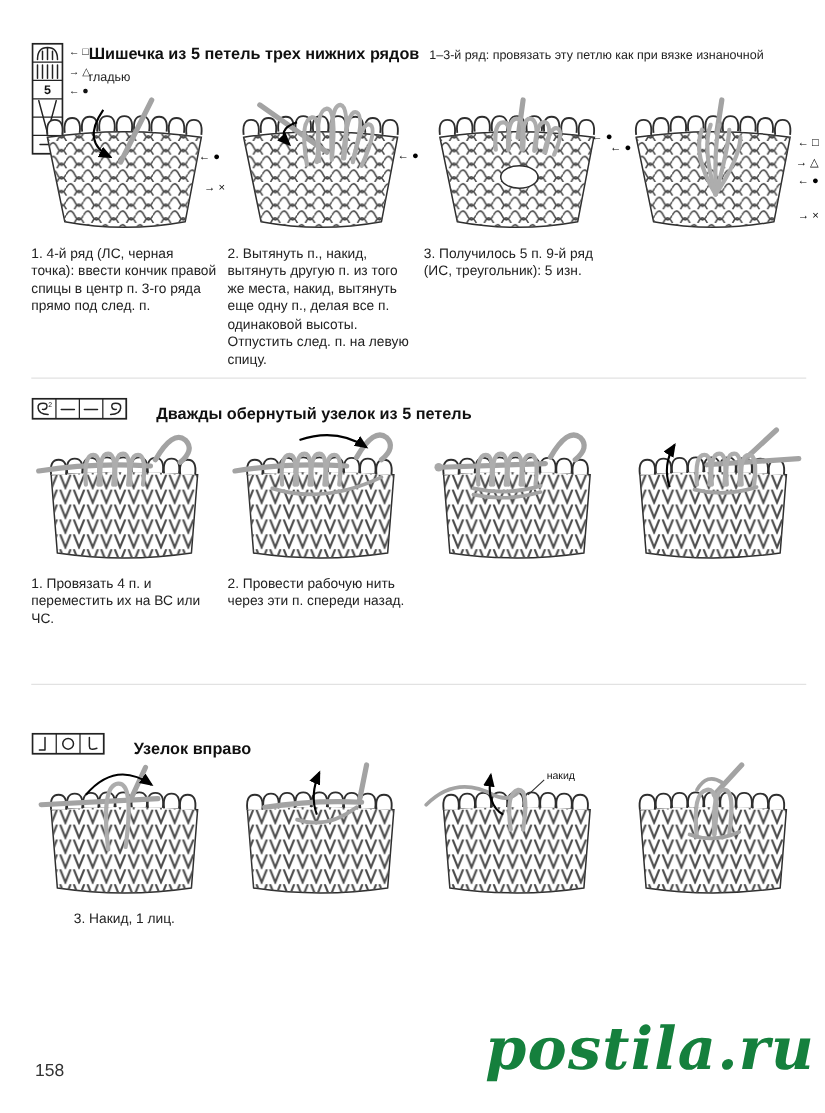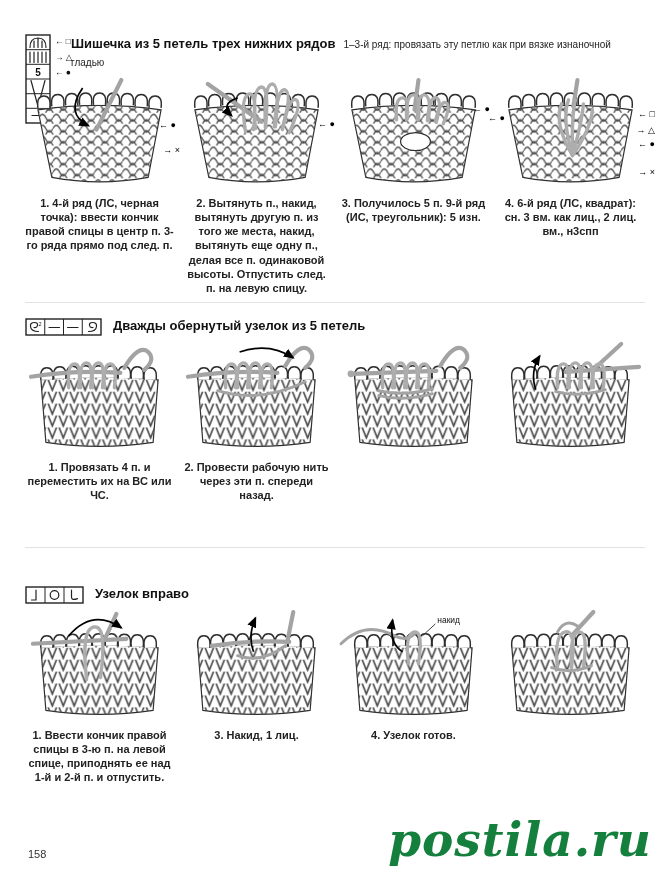--- a/index.html
+++ b/index.html
@@ -8,48 +8,48 @@
     font-family:"Liberation Sans",sans-serif;color:#1a1a1a;
   }
   .sec{position:absolute;left:25px;width:620px}
   #sec1{top:34px}
   #sec2{top:318px}
   #sec3{top:586px}
   .divider{position:absolute;left:25px;right:15px;height:1px;background:#e2e2e2}
   #div1{top:302px}
   #div2{top:547px}
 
-  .hdr{display:flex;align-items:flex-start;gap:10px}
+  .hdr{display:flex;align-items:flex-end;gap:22px}
   h2{font-size:13px;font-weight:bold;margin:0;display:inline;color:#111}
   .sub{font-size:10px;color:#222;margin-left:8px}
   #sec1 .titleline{margin-left:46px}
 
   .legend1{position:absolute;left:0;top:0;width:70px;height:96px}
   .legend1 svg{display:block}
   .lgann{position:absolute;font-size:8.5px;color:#111;white-space:nowrap}
 
   .illos,.caps{display:grid;grid-template-columns:repeat(4,1fr);column-gap:8px}
   #sec1 .illos{margin-top:10px}
   #sec2 .illos,#sec3 .illos{margin-top:6px}
   figure{margin:0;position:relative}
   figure svg{display:block;width:100%;height:auto;overflow:visible}
-  .caps p{font-size:11px;font-weight:bold;line-height:1.28;text-align:center;
+  .caps p{font-size:11px;font-weight:normal;line-height:1.28;
           margin:5px auto 0;max-width:154px;color:#222}
 
   .ann{position:absolute;font-size:9px;color:#000;white-space:nowrap}
 
   .ndl{fill:none;stroke:#a3a3a3;stroke-width:4.2;stroke-linecap:round}
   .gl{fill:none;stroke:#adadad;stroke-width:3.4;stroke-linecap:round}
   .gy{fill:none;stroke:#a3a3a3;stroke-width:3;stroke-linecap:round}
   .arr{fill:none;stroke:#000;stroke-width:1.7}
   .lg{fill:none;stroke:#222;stroke-width:1.2;stroke-linecap:round}
   svg text{font-family:"Liberation Sans",sans-serif;fill:#111}
   .svl{font-size:8.5px}
 
-  .pagenum{position:absolute;left:28px;top:848px;font-size:11px;color:#333}
+  .pagenum{position:absolute;left:28px;top:848px;font-size:14px;color:#333}
   .watermark{
     position:absolute;right:8px;top:812px;
     font-family:"DejaVu Serif",serif;font-style:italic;font-weight:bold;
     font-size:47px;color:#15803d;letter-spacing:1px;
   }
 </style>
 </head>
 <body>
 
 <svg width="0" height="0" style="position:absolute" aria-hidden="true">
@@ -172,21 +172,20 @@
       <span class="ann" style="right:-10px;top:40%">→ △</span>
       <span class="ann" style="right:-10px;top:53%">← ●</span>
       <span class="ann" style="right:-10px;top:78%">→ ×</span>
     </figure>
   </div>
 
   <div class="caps">
     <p>1. 4-й ряд (ЛС, черная точка): ввести кончик правой спицы в центр п. 3-го ряда прямо под след. п.</p>
     <p>2. Вытянуть п., накид, вытянуть другую п. из того же места, накид, вытянуть еще одну п., делая все п. одинаковой высоты. Отпустить след. п. на левую спицу.</p>
     <p>3. Получилось 5 п. 9-й ряд (ИС, треугольник): 5 изн.</p>
-    <p>4. 6-й ряд (ЛС, квадрат): сн. 3 вм. как лиц., 2 лиц. вм., н3спп</p>
   </div>
 </div>
 
 <div class="divider" id="div1"></div>
 
 <div class="sec" id="sec2">
   <div class="hdr">
     <svg width="78" height="20" viewBox="0 0 78 20">
       <rect x="1" y="1" width="75" height="16" fill="none" stroke="#222" stroke-width="1.4"></rect>
       <path d="M19.75 1 V17 M38.5 1 V17 M57.25 1 V17" stroke="#222" stroke-width="1"></path>
@@ -308,20 +307,18 @@
         <path class="ndl" d="M98 0 L76 24"></path>
         <path class="gl" d="M62 58 Q58 22 70 20 Q81 18 76 56"></path>
         <path class="gl" d="M76 56 Q74 20 84 20 Q93 20 88 56"></path>
         <path class="gy" d="M56 56 Q76 63 96 54"></path>
         <path class="gy" d="M62 20 Q70 6 82 14"></path>
       </svg>
     </figure>
   </div>
 
   <div class="caps">
-    <p>1. Ввести кончик правой спицы в 3-ю п. на левой спице, приподнять ее над 1-й и 2-й п. и отпустить.</p>
     <p>3. Накид, 1 лиц.</p>
-    <p>4. Узелок готов.</p>
   </div>
 </div>
 
 <div class="pagenum">158</div>
 <div class="watermark">postila.ru</div>
 
 </body></html>

